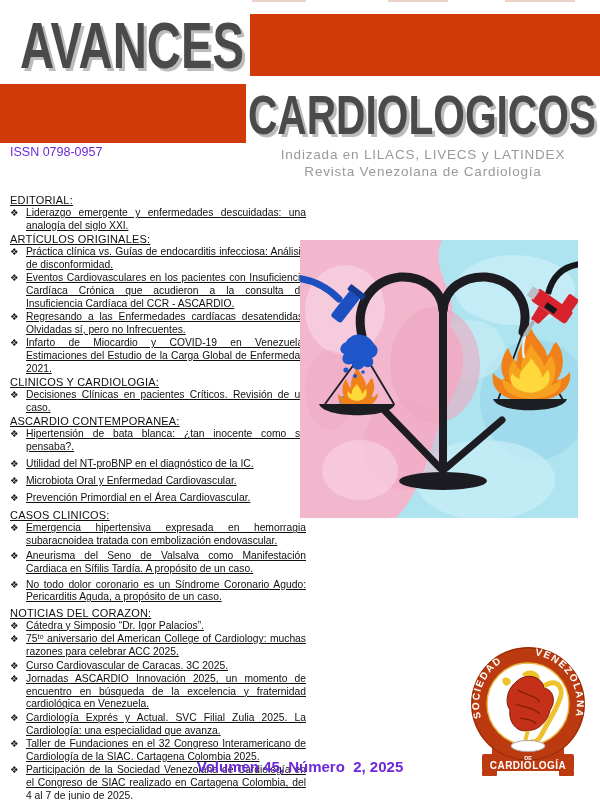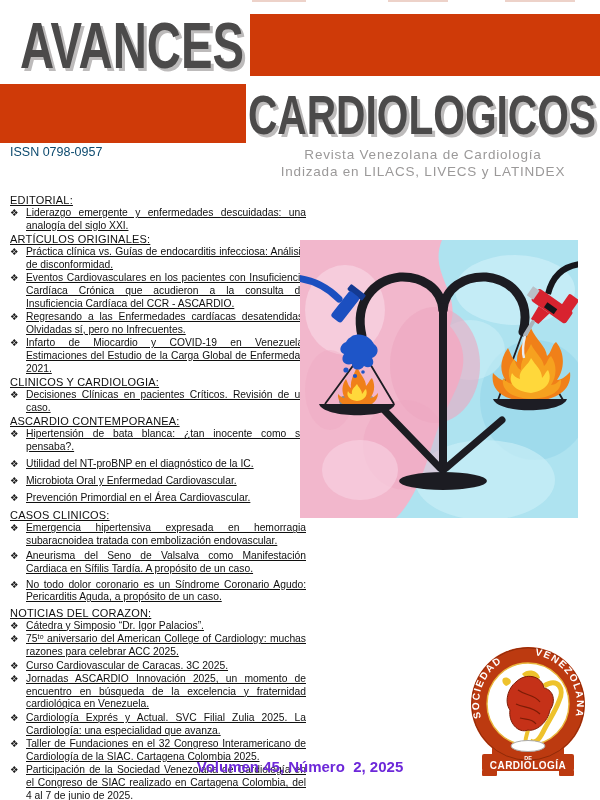--- a/index.html
+++ b/index.html
@@ -6,21 +6,21 @@
   body{width:600px;height:800px;background:#fff;position:relative;overflow:hidden;
        font-family:"Liberation Sans","DejaVu Sans",sans-serif;}
   .abs{position:absolute;}
 
   
   .bar{background:#cf3a08;}
   #bar-top{left:250px;top:14px;width:350px;height:62px;}
   #bar-left{left:0;top:84px;width:246px;height:59px;}
   .top-dash{height:2px;top:0;background:#e8c7bb;opacity:.8;}
 
-  #issn-block{left:10px;top:145px;color:#0c4a6e;font-size:12.5px;line-height:15.5px;}
+  #issn-block{left:10px;top:145px;color:#6d28d9;font-size:12.5px;line-height:15.5px;}
   #subtitle-block{left:246px;top:146px;width:354px;text-align:center;color:#9b9999;
       font-size:13.5px;line-height:17px;letter-spacing:.8px;}
 
   
   #toc{left:10px;top:194px;width:296px;color:#101010;}
   .sec-heading{font-weight:normal;font-size:11px;line-height:13px;text-decoration:underline;
       letter-spacing:.2px;margin:0;}
   .item{display:flex;gap:4px;margin:0 0 1px 0;}
   .bullet{flex:0 0 12px;font-size:9.5px;line-height:12.6px;color:#1a1a1a;}
   .itxt{flex:1;font-size:10.3px;line-height:12.6px;text-align:justify;text-decoration:underline;}
@@ -52,22 +52,22 @@
 <svg class="abs" style="left:246px;top:82px;" width="354" height="68" viewBox="0 0 354 68">
   <text x="5" y="55" font-size="56" font-weight="bold" fill="#bdbbbb" textLength="348" lengthAdjust="spacingAndGlyphs">CARDIOLOGICOS</text>
   <text x="2" y="52" font-size="56" font-weight="bold" fill="#4b4a4a" textLength="348" lengthAdjust="spacingAndGlyphs">CARDIOLOGICOS</text>
 </svg>
 
 <div class="abs" id="issn-block">
   <div>ISSN 0798-0957</div>
 </div>
 
 <div class="abs" id="subtitle-block">
+  <div>Indizada en LILACS, LIVECS y LATINDEX</div>
   <div>Revista Venezolana de Cardiología</div>
-  <div>Indizada en LILACS, LIVECS y LATINDEX</div>
 </div>
 
 <div class="abs" id="toc">
 
   <div class="sec">
     <p class="sec-heading">EDITORIAL:</p>
     <div class="item">
         <span class="bullet">❖</span>
         <span class="itxt">Liderazgo emergente y enfermedades descuidadas: una analogía del siglo XXI.</span>
       </div>

